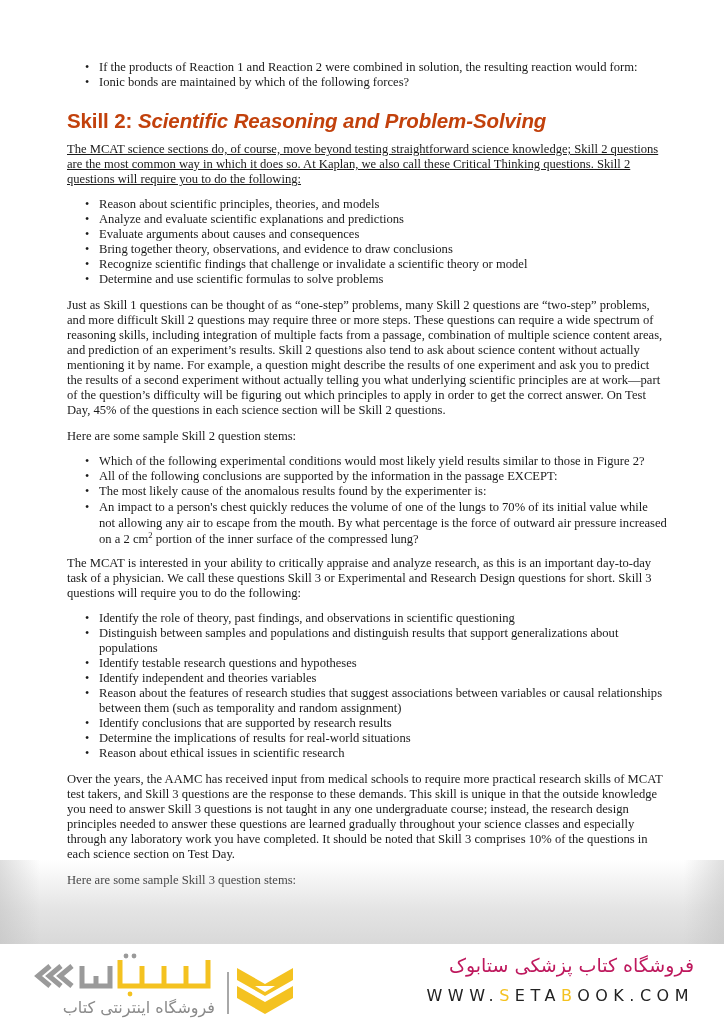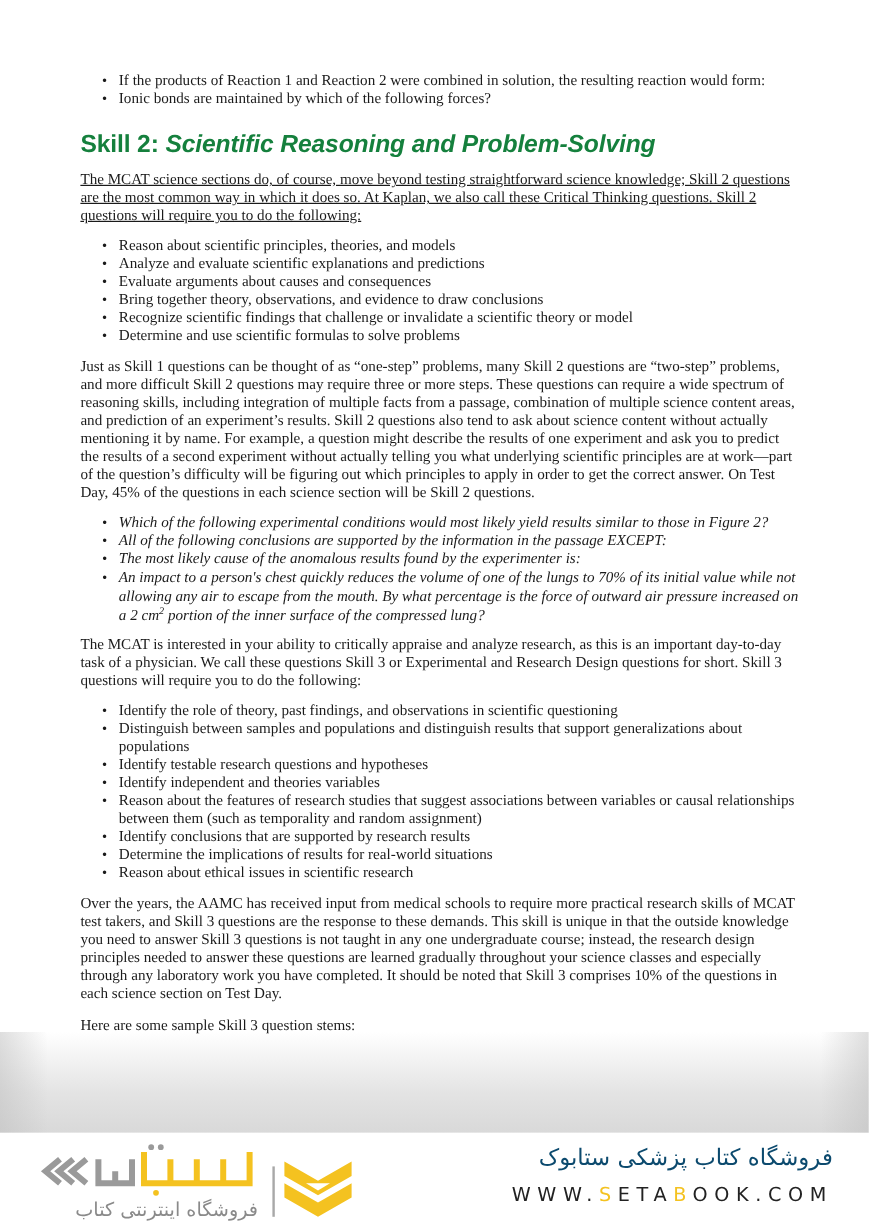--- a/index.html
+++ b/index.html
@@ -19,21 +19,21 @@
   }
   ul { margin: 0; padding: 0 0 0 32px; list-style: none; }
   li { position: relative; }
   li::before {
     content: "\2022"; position: absolute; left: -14px; top: 0;
     font-size: 12px;
   }
   p { margin: 0; }
   h2 {
     margin: 0; font-family: "Liberation Sans", "DejaVu Sans", sans-serif;
-    font-weight: bold; color: #15803d; font-size: 20.5px; line-height: 24px;
+    font-weight: bold; color: #c2410c; font-size: 20.5px; line-height: 24px;
     letter-spacing: -0.1px;
   }
   h2 .it { font-style: italic; }
   sup { font-size: 8.5px; line-height: 0; vertical-align: 5px; }
   .fade {
     position: absolute; left: 0; top: 860px; width: 724px; height: 84px;
     background: linear-gradient(to bottom, rgba(200,200,200,0) 0%, rgba(205,205,205,0.55) 60%, rgba(210,210,210,0.85) 100%);
     pointer-events: none;
   }
   .fade-side-l, .fade-side-r {
@@ -45,21 +45,21 @@
     position: absolute; left: 0; top: 944px; width: 724px; height: 80px; background: #ffffff;
   }
   .logo-area { position: absolute; left: 30px; top: 8px; width: 260px; height: 70px; }
   .logo-divider { position: absolute; left: 197px; top: 20px; width: 1.5px; height: 42px; background: #a8a8a8; }
   .logo-fa-small {
     position: absolute; left: 20px; top: 46px; width: 165px; text-align: right;
     font-family: "DejaVu Sans", sans-serif; font-size: 16px; color: #8a8a8a; direction: rtl;
   }
   .footer-fa {
     position: absolute; right: 30px; top: 10px;
-    font-family: "DejaVu Sans", sans-serif; font-size: 19px; color: #0c4a6e; direction: rtl;
+    font-family: "DejaVu Sans", sans-serif; font-size: 19px; color: #be185d; direction: rtl;
   }
   .footer-url {
     position: absolute; right: 30px; top: 42px;
     font-family: "DejaVu Sans", sans-serif; font-size: 16px; letter-spacing: 5.5px; color: #222;
   }
   .footer-url .hl { color: #f4c220; }
 </style>
 </head>
 <body>
 
@@ -81,22 +81,23 @@
       <li>Reason about scientific principles, theories, and models</li>
       <li>Analyze and evaluate scientific explanations and predictions</li>
       <li>Evaluate arguments about causes and consequences</li>
       <li>Bring together theory, observations, and evidence to draw conclusions</li>
       <li>Recognize scientific findings that challenge or invalidate a scientific theory or model</li>
       <li>Determine and use scientific formulas to solve problems</li>
     </ul>
 
     <p style="margin-top:11px;">Just as Skill 1 questions can be thought of as “one-step” problems, many Skill 2 questions are “two-step” problems, and more difficult Skill 2 questions may require three or more steps. These questions can require a wide spectrum of reasoning skills, including integration of multiple facts from a passage, combination of multiple science content areas, and prediction of an experiment’s results. Skill 2 questions also tend to ask about science content without actually mentioning it by name. For example, a question might describe the results of one experiment and ask you to predict the results of a second experiment without actually telling you what underlying scientific principles are at work—part of the question’s difficulty will be figuring out which principles to apply in order to get the correct answer. On Test Day, 45% of the questions in each science section will be Skill 2 questions.</p>
 
+    <p style="margin-top:11px;">Here are some sample Skill 2 question stems:</p>
 
-    <ul style="margin-top:10px;font-style:italic;">
+    <ul style="margin-top:10px;">
       <li>Which of the following experimental conditions would most likely yield results similar to those in Figure 2?</li>
       <li>All of the following conclusions are supported by the information in the passage EXCEPT:</li>
       <li>The most likely cause of the anomalous results found by the experimenter is:</li>
       <li style="line-height:16px;"><span>An impact to a person's chest quickly reduces the volume of one of the lungs to 70% of its initial value while not allowing any air to escape from the mouth. By what percentage is the force of outward air pressure increased on a 2 cm</span><sup>2</sup><span> portion of the inner surface of the compressed lung?</span></li>
     </ul>
 
 
     <p style="margin-top:9px;">The MCAT is interested in your ability to critically appraise and analyze research, as this is an important day-to-day task of a physician. We call these questions Skill 3 or Experimental and Research Design questions for short. Skill 3 questions will require you to do the following:</p>
 
     <ul style="margin-top:10px;">

